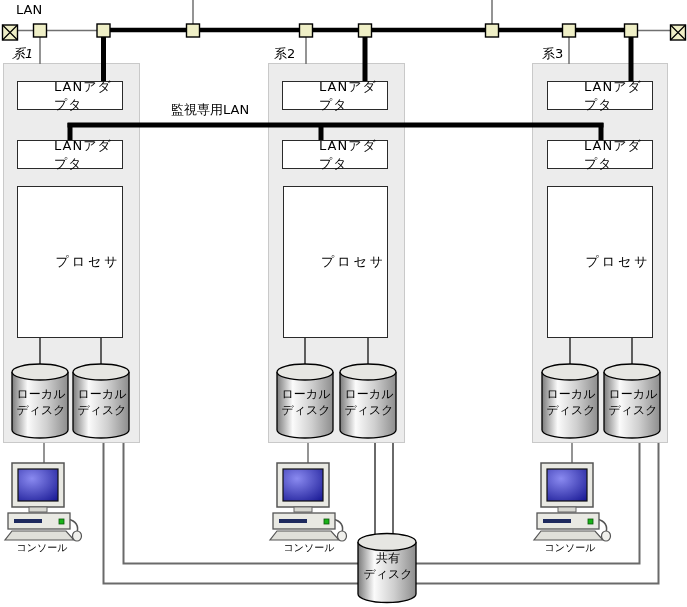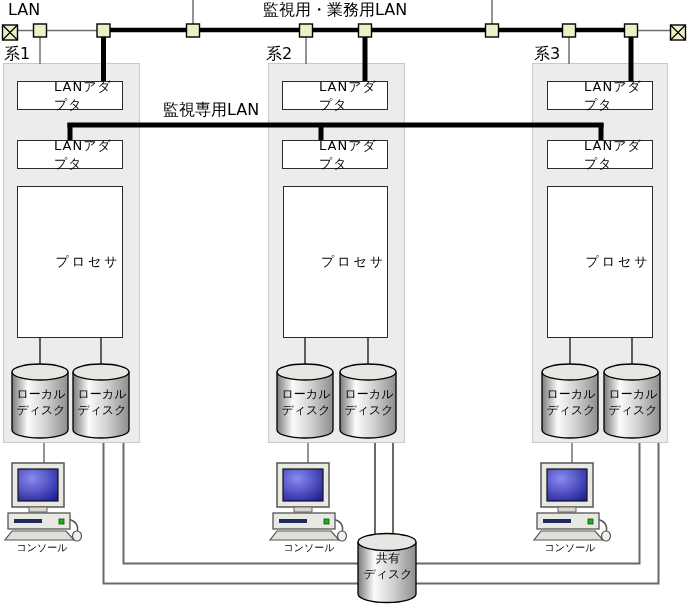--- a/index.html
+++ b/index.html
@@ -5,21 +5,21 @@
   html,body{margin:0;padding:0;background:#fff;}
   .stage{
     position:relative;width:687px;height:607px;background:#ffffff;
     font-family:"DejaVu Sans",sans-serif;color:#000;overflow:hidden;
   }
   .sysbox{
     position:absolute;top:63px;height:380px;width:137px;
     background:#ececec;border:1px solid #c9c9c9;box-sizing:border-box;z-index:0;
   }
   svg.wires{position:absolute;left:0;top:0;z-index:1;}
-  .lbl{position:absolute;z-index:2;font-size:16px;line-height:15px;white-space:nowrap;}
+  .lbl{position:absolute;z-index:2;font-size:13px;line-height:15px;white-space:nowrap;margin-left:8px;}
   .whitebox{
     position:absolute;background:#ffffff;border:1.6px solid #2a2a2a;box-sizing:border-box;
     display:flex;align-items:center;justify-content:center;
     font-size:13px;letter-spacing:1px;z-index:2;padding-left:36px;
   }
   .procbox{letter-spacing:3px;}
   .disklabel{
     position:absolute;z-index:2;width:60px;text-align:center;
     font-size:12px;line-height:16px;font-weight:500;
   }
@@ -173,24 +173,23 @@
       <path d="M60 56 q12 3 9 14" fill="none" stroke="#555" stroke-width="1.5"></path>
       <rect x="0" y="50" width="62" height="16" fill="#e9e9e3" stroke="#555" stroke-width="1.3"></rect>
       <rect x="6" y="56" width="28" height="4" fill="#1e2a5e"></rect>
       <rect x="51" y="56" width="5" height="5" fill="#19b219" stroke="#0a560a" stroke-width="0.8"></rect>
       <polygon points="4,68 58,68 66,77 -3,77" fill="#e0e0da" stroke="#555" stroke-width="1.2"></polygon>
       <ellipse cx="69" cy="73" rx="4.5" ry="5" fill="#f0f0ec" stroke="#555" stroke-width="1.2"></ellipse>
     </g>
   </svg>
 
   <div class="lbl" style="left:8px;top:2px;">LAN</div>
-  <div class="lbl" style="left:263px;top:2px;">監視用・業務用LAN</div>
   <div class="lbl" style="left:163px;top:102px;">監視専用LAN</div>
 
-  <div class="lbl" style="left:4px;top:46px;">系1</div>
+  <div class="lbl" style="left:4px;top:46px;font-style:italic;">系1</div>
   <div class="lbl" style="left:266px;top:46px;text-align:right;">系2</div>
   <div class="lbl" style="left:534px;top:46px;">系3</div>
 
   <div class="whitebox" style="left:17px;top:81px;width:106px;height:29px;">LANアダプタ</div>
   <div class="whitebox" style="left:17px;top:140px;width:106px;height:29px;">LANアダプタ</div>
   <div class="whitebox" style="left:282px;top:81px;width:106px;height:29px;">LANアダプタ</div>
   <div class="whitebox" style="left:282px;top:140px;width:106px;height:29px;">LANアダプタ</div>
   <div class="whitebox" style="left:547px;top:81px;width:106px;height:29px;">LANアダプタ</div>
   <div class="whitebox" style="left:547px;top:140px;width:106px;height:29px;">LANアダプタ</div>
 

